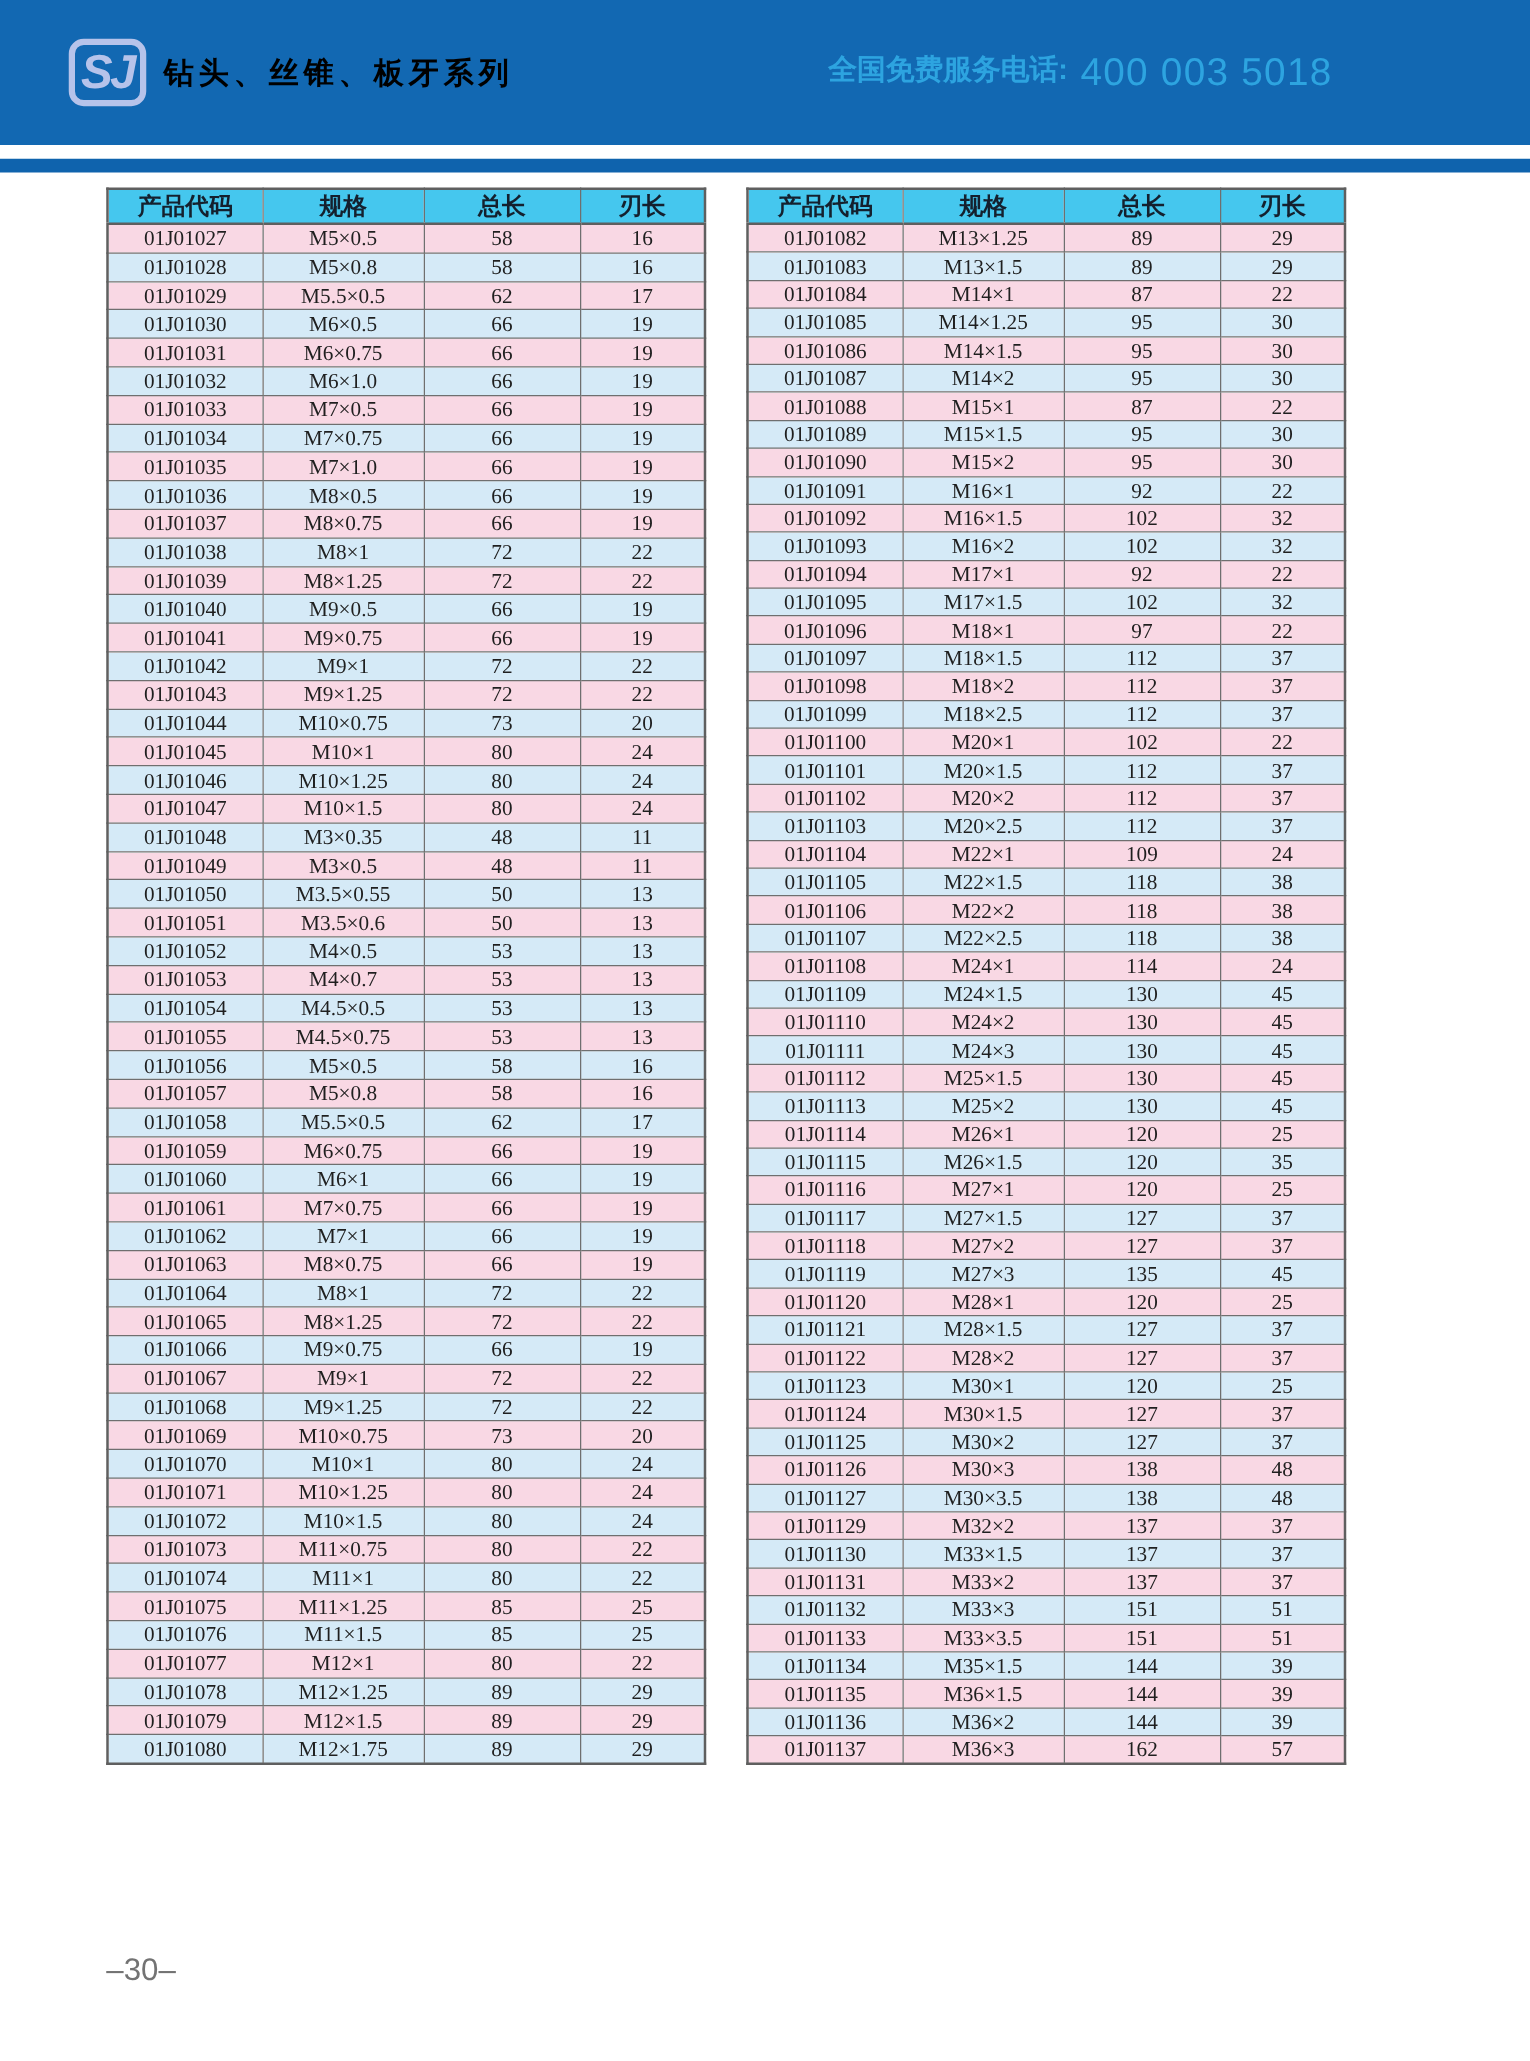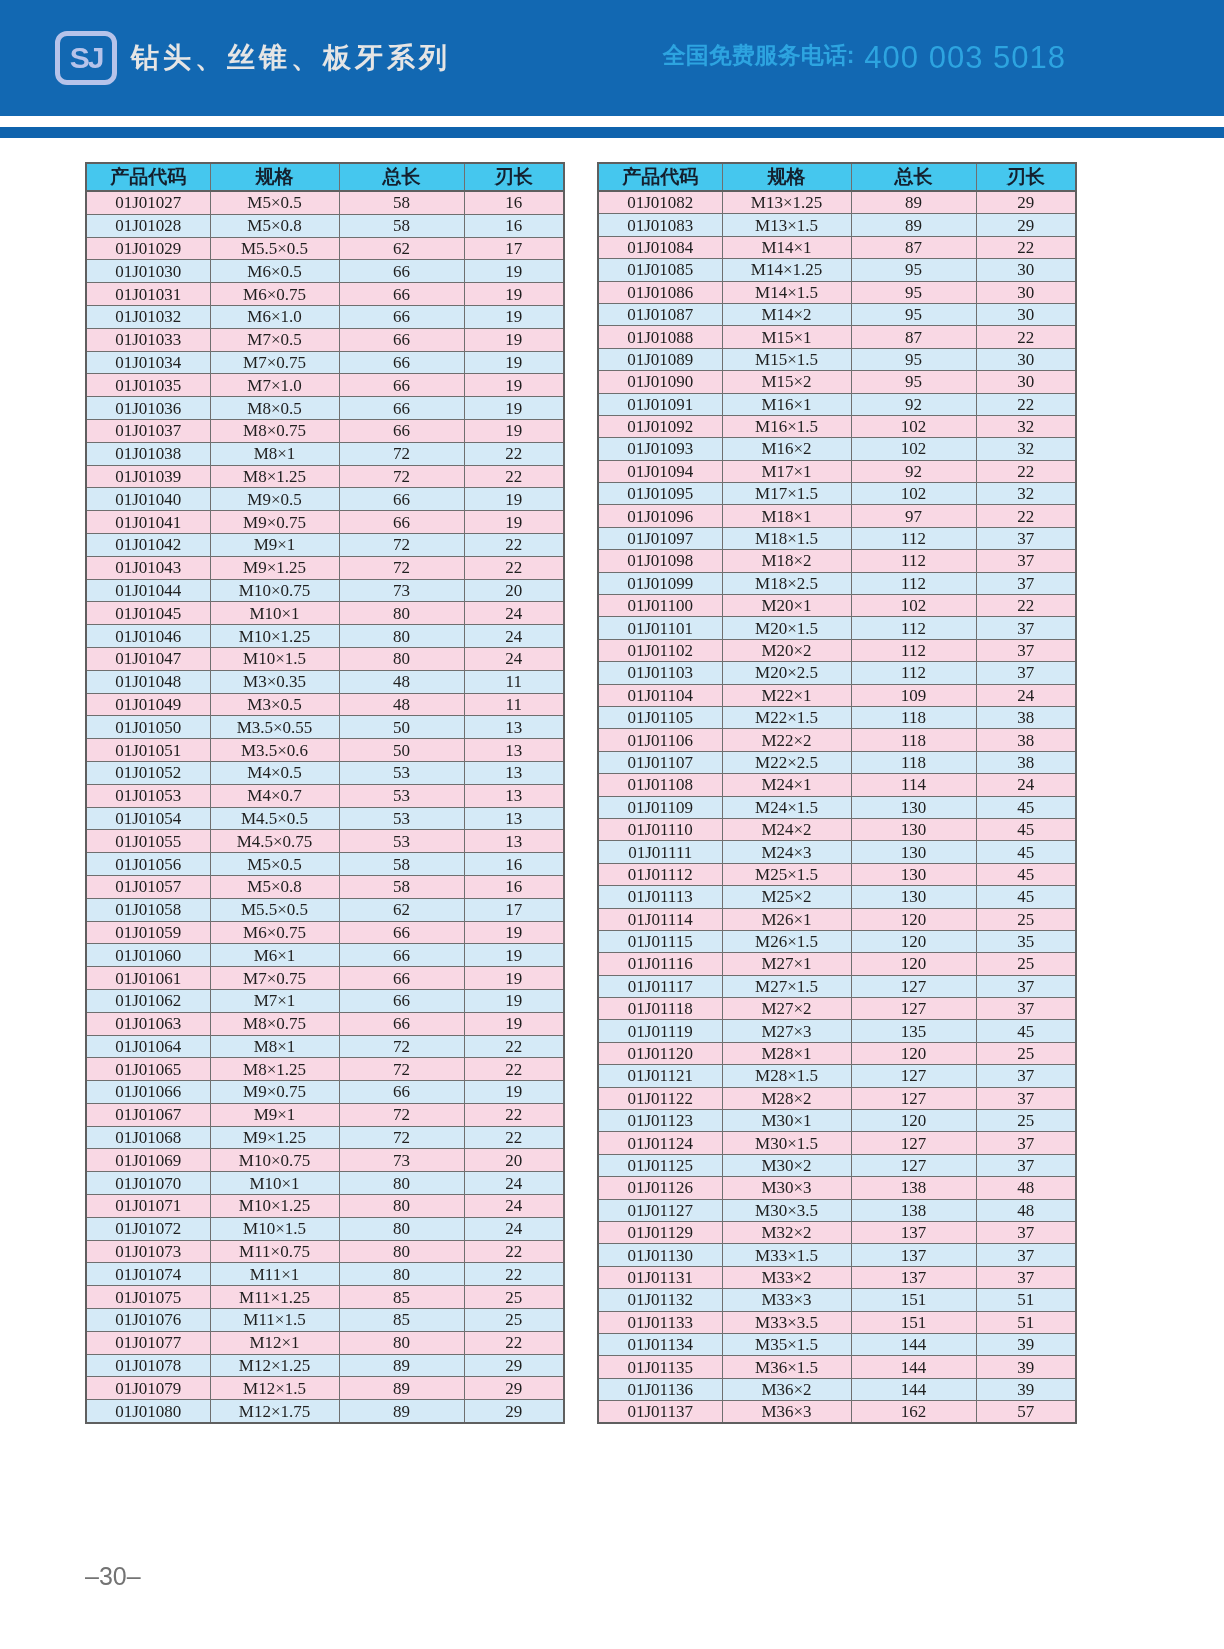--- a/index.html
+++ b/index.html
@@ -20,28 +20,29 @@
     padding:0 158px 0 55px;
     box-sizing:border-box;
   }
   .logo-box{
     width:52px;height:44px;
     border:5px solid #b6c3ea;
     border-radius:12px;
     display:flex;align-items:center;justify-content:center;
     color:#b6c3ea;
     font-weight:bold;
-    font-size:30px;
+    font-style:italic;
+    font-size:38px;
     letter-spacing:-2px;
     flex:0 0 auto;
   }
   .banner-title{
     margin-left:14px;
-    color:#e5e5e5;
-    font-size:28px;
+    color:#000000;
+    font-size:24px;
     font-weight:bold;
     letter-spacing:4px;
     white-space:nowrap;
   }
   .phone-wrap{
     margin-left:auto;
     display:flex;
     align-items:flex-start;
     white-space:nowrap;
   }
@@ -57,21 +58,21 @@
     font-weight:400;
     letter-spacing:1px;
   }
 
   
   .gap-white{height:11px;background:#ffffff;}
   .stripe-blue{height:11px;background:#0f63ad;}
 
   
   .content{
-    padding:24px 0 0 85px;
+    padding:12px 0 0 85px;
     display:flex;
     gap:32px;
   }
   table.spec{
     border-collapse:collapse;
     width:478px;
     table-layout:fixed;
     flex:0 0 auto;
     border:2px solid #5f5f5f;
   }

